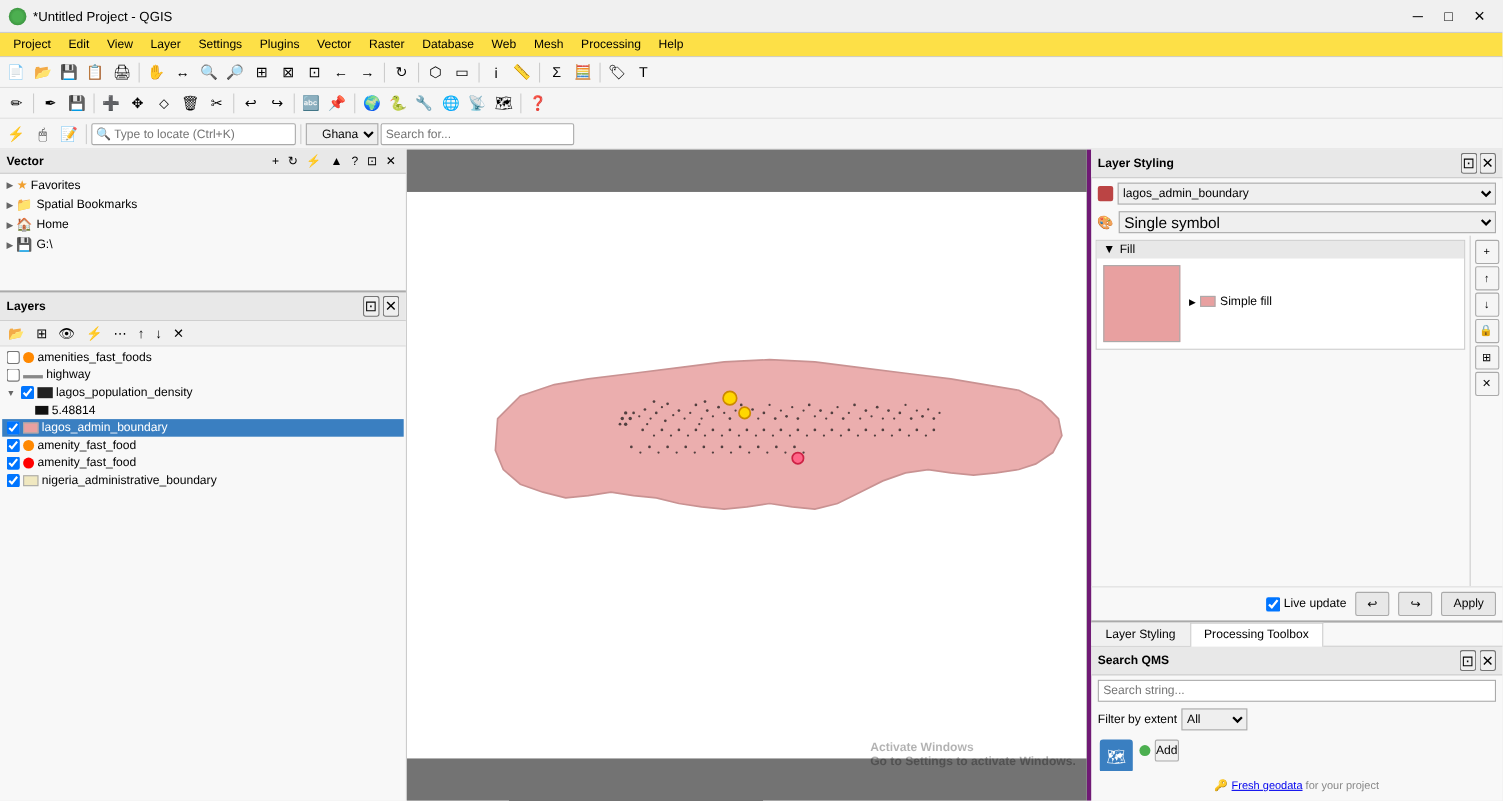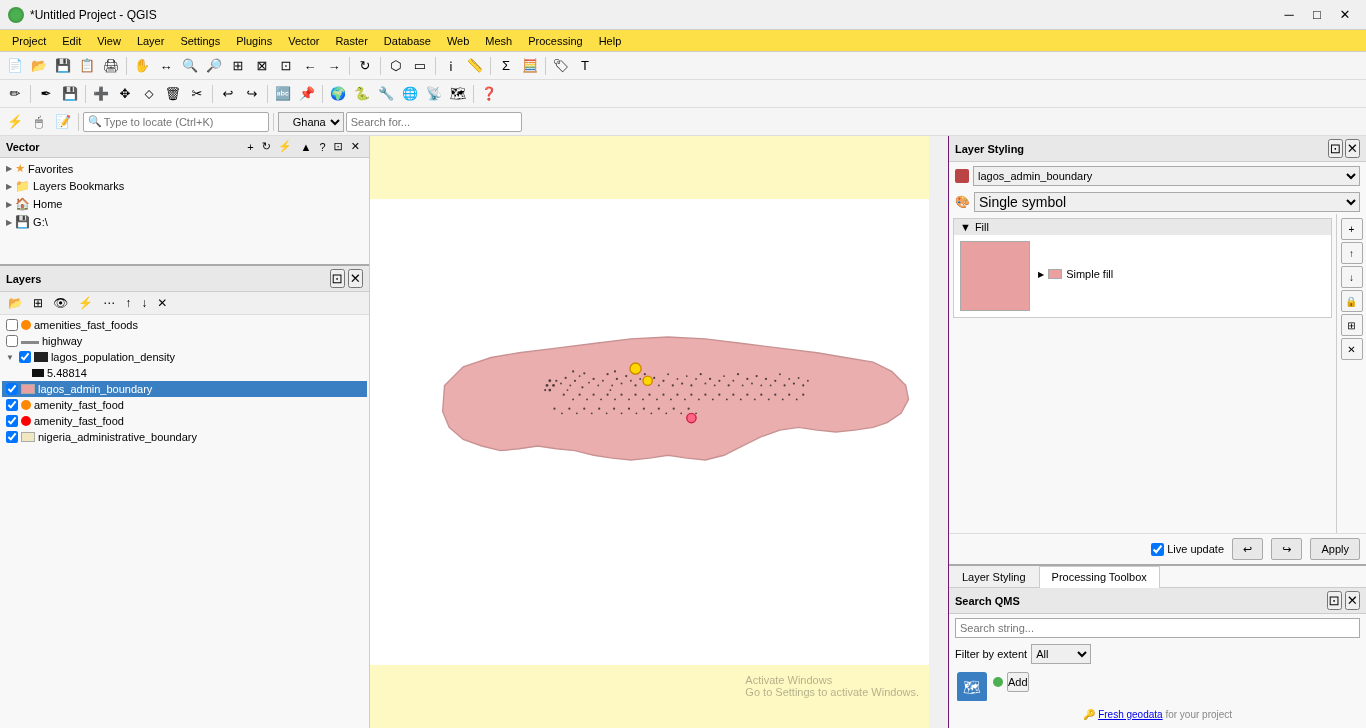--- a/index.html
+++ b/index.html
@@ -47,24 +47,24 @@
     #layers-list { flex: 1; overflow-y: auto; padding: 2px; }
     .layer-item { display: flex; align-items: center; gap: 3px; padding: 2px 4px; cursor: pointer; font-size: 11px; }
     .layer-item.selected { background: #3a7fc1; color: white; }
     .layer-item input[type=checkbox] { width: 12px; height: 12px; cursor: pointer; }
     .layer-dot { width: 10px; height: 10px; border-radius: 50%; flex-shrink: 0; }
     .layer-line { width: 18px; height: 3px; flex-shrink: 0; }
     .layer-rect { width: 14px; height: 10px; flex-shrink: 0; }
     .sub-item { padding-left: 30px; }
 
     
-    #map-area { flex: 1; background: #fef9c3; position: relative; overflow: hidden; }
-
-    
-    #right-panel { width: 418px; display: flex; flex-direction: column; border-left: 1px solid #701a75; background: #f8f8f8; margin-left: 19px; }
+    #map-area { flex: 1; background: #737373; position: relative; overflow: hidden; font-weight: bold; }
+
+    
+    #right-panel { width: 378px; display: flex; flex-direction: column; border-left: 4px solid #701a75; background: #f8f8f8; }
 
     
     #layer-styling { flex: 0 0 430px; border-bottom: 2px solid #aaa; display: flex; flex-direction: column; }
     #ls-header { background: #e8e8e8; padding: 3px 6px; font-weight: bold; font-size: 11px; display: flex; align-items: center; justify-content: space-between; border-bottom: 1px solid #ccc; }
     #ls-header .hdr-icons { display: flex; gap: 2px; }
     #ls-layer-select { margin: 4px 6px; display: flex; align-items: center; gap: 4px; }
     #ls-layer-select .layer-icon-sm { width: 14px; height: 14px; background: #b44; border-radius: 2px; flex-shrink: 0; }
     #ls-layer-select select { flex: 1; height: 20px; border: 1px solid #aaa; font-size: 11px; }
     #ls-renderer-row { margin: 2px 6px; display: flex; align-items: center; gap: 4px; }
     #ls-renderer-row select { flex: 1; height: 20px; border: 1px solid #aaa; font-size: 14px; }
@@ -246,21 +246,21 @@
       </div>
       <div id="browser-tree">
         <div class="tree-item">
           <span class="arrow">▶</span>
           <span class="star-icon">★</span>
           <span>Favorites</span>
         </div>
         <div class="tree-item">
           <span class="arrow">▶</span>
           <span class="folder-icon">📁</span>
-          <span>Layers Bookmarks</span>
+          <span>Spatial Bookmarks</span>
         </div>
         <div class="tree-item">
           <span class="arrow">▶</span>
           <span class="folder-icon">🏠</span>
           <span>Home</span>
         </div>
         <div class="tree-item">
           <span class="arrow">▶</span>
           <span class="folder-icon">💾</span>
           <span>G:\</span>

